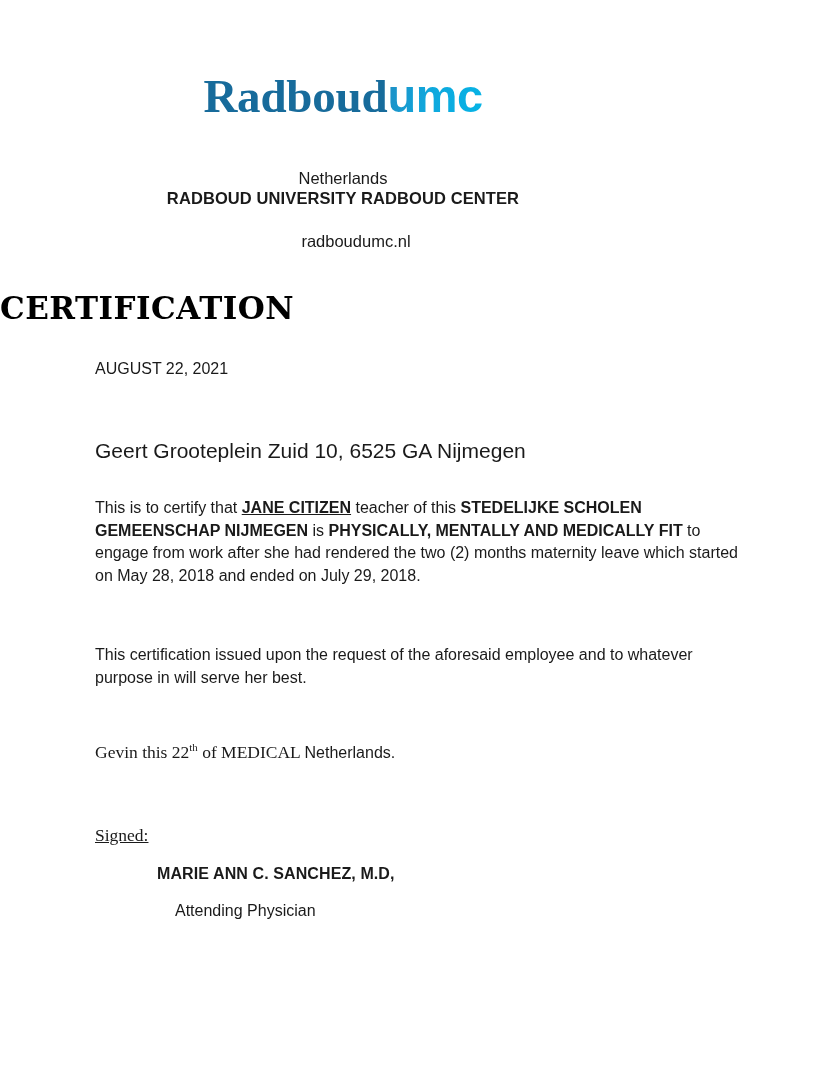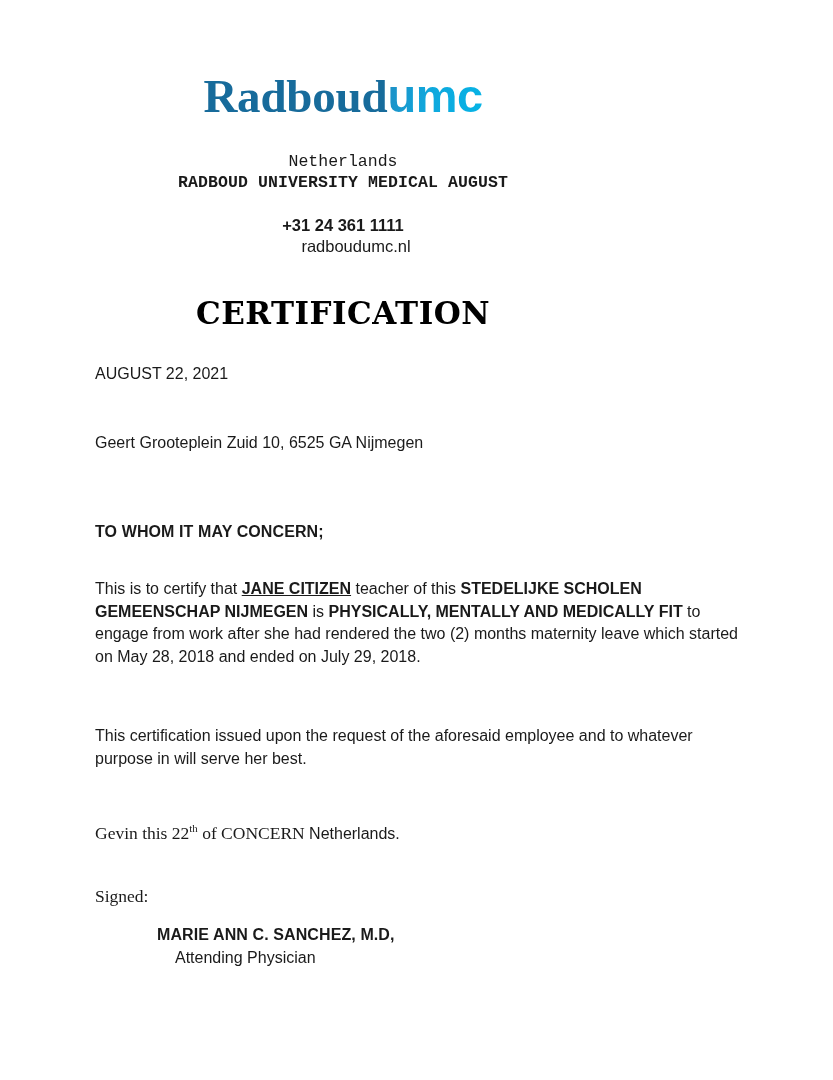--- a/index.html
+++ b/index.html
@@ -50,22 +50,21 @@
     background-image: linear-gradient(100deg, #1f8ec4 0%, #0fa8dd 45%, #06b4e6 100%);
     -webkit-background-clip: text;
     background-clip: text;
     color: transparent;
     -webkit-text-fill-color: transparent;
   }
 
   
   .org-block {
     text-align: center;
-    margin-top: 32px;
-    font-family: Liberation Mono, monospace;
+    margin-top: 48px;
   }
   .org-country {
     font-size: 16.5px;
     line-height: 20px;
     font-weight: 400;
   }
   .org-name {
     font-size: 16.5px;
     line-height: 21px;
     font-weight: 700;
@@ -83,21 +82,20 @@
   }
   .contact-web {
     font-size: 16.5px;
     line-height: 21px;
     font-weight: 400;
     margin-left: 26px;
   }
 
   
   .doc-title {
-    text-align: center;
     margin-top: 38px;
     font-family: "DejaVu Serif", "Liberation Serif", serif;
     font-weight: 700;
     font-size: 31px;
     line-height: 36px;
     letter-spacing: 0.5px;
     color: #000000;
   }
 
   
@@ -106,22 +104,22 @@
     width: 643px;
   }
 
   .doc-date {
     margin-top: 32px;
     font-size: 16px;
     line-height: 22px;
   }
 
   .doc-address {
-    margin-top: 47px;
-    font-size: 16px;
+    margin-top: 60px;
+    font-size: 21px;
     line-height: 22px;
   }
 
   .salutation {
     margin-top: 67px;
     font-size: 16px;
     line-height: 22px;
     font-weight: 700;
     letter-spacing: 0.1px;
   }
@@ -148,79 +146,78 @@
     font-size: 16px;
   }
   .given-line sup {
     font-size: 0.62em;
     vertical-align: super;
     line-height: 0;
     text-align: right;
   }
 
   .signed-label {
-    margin-top: 40px;
+    margin-top: 60px;
     font-family: "Liberation Serif", "DejaVu Serif", serif;
     font-size: 17.5px;
     line-height: 22px;
+    text-decoration: underline;
   }
 
   .signature-block {
     margin-top: 17px;
     margin-left: 62px;
   }
   .signer-name {
     font-size: 16px;
     line-height: 22px;
     font-weight: 700;
     text-underline-offset: 2px;
     letter-spacing: 0.1px;
     display: inline-block;
   }
   .signer-title {
     font-size: 16px;
     line-height: 22px;
     margin-left: 18px;
-    margin-top: 1px;
+    margin-top: 15px;
   }
 </style>
 </head>
 <body>
 
 <div class="page">
 
   <div class="logo-block">
     <div class="logo"><span class="logo-radboud">Radboud</span><span class="logo-umc">umc</span></div>
   </div>
 
   <div class="org-block">
     <div class="org-country">Netherlands</div>
-    <div class="org-name">RADBOUD UNIVERSITY MEDICAL AUGUST</div>
+    <div class="org-name">RADBOUD UNIVERSITY RADBOUD CENTER</div>
   </div>
 
   <div class="contact-block">
-    <div class="contact-phone">+31 24 361 1111</div>
     <div class="contact-web">radboudumc.nl</div>
   </div>
 
   <div class="doc-title">CERTIFICATION</div>
 
   <div class="body-area">
 
     <div class="doc-date">AUGUST 22, 2021</div>
 
     <div class="doc-address">Geert Grooteplein Zuid 10, 6525 GA Nijmegen</div>
 
-    <div class="salutation">TO WHOM IT MAY CONCERN;</div>
 
     <p class="para para-main"><span>This is to certify that </span><span class="bu">JANE CITIZEN</span><span> teacher of this </span><span class="b">STEDELIJKE SCHOLEN GEMEENSCHAP NIJMEGEN</span><span> is </span><span class="b">PHYSICALLY, MENTALLY AND MEDICALLY FIT</span><span> to engage from work after she had rendered the two (2) months maternity leave which started on May 28, 2018 and ended on July 29, 2018.</span></p>
 
     <p class="para para-second">This certification issued upon the request of the aforesaid employee and to whatever purpose in will serve her best.</p>
 
-    <div class="given-line"><span>Gevin this 22</span><sup>th</sup><span> of CONCERN </span><span class="sans">Netherlands.</span></div>
+    <div class="given-line"><span>Gevin this 22</span><sup>th</sup><span> of MEDICAL </span><span class="sans">Netherlands.</span></div>
 
     <div class="signed-label">Signed:</div>
 
     <div class="signature-block">
       <div><span class="signer-name">MARIE ANN C. SANCHEZ, M.D,</span></div>
       <div class="signer-title">Attending Physician</div>
     </div>
 
   </div>
 </div>

